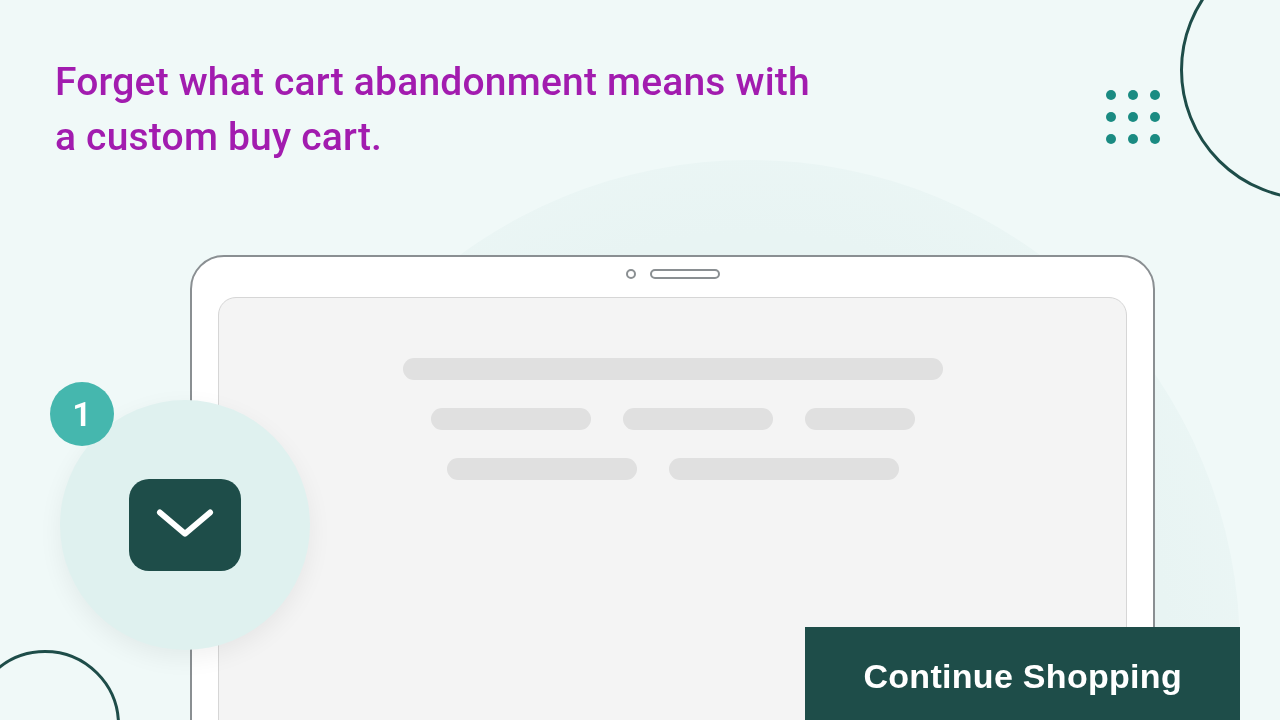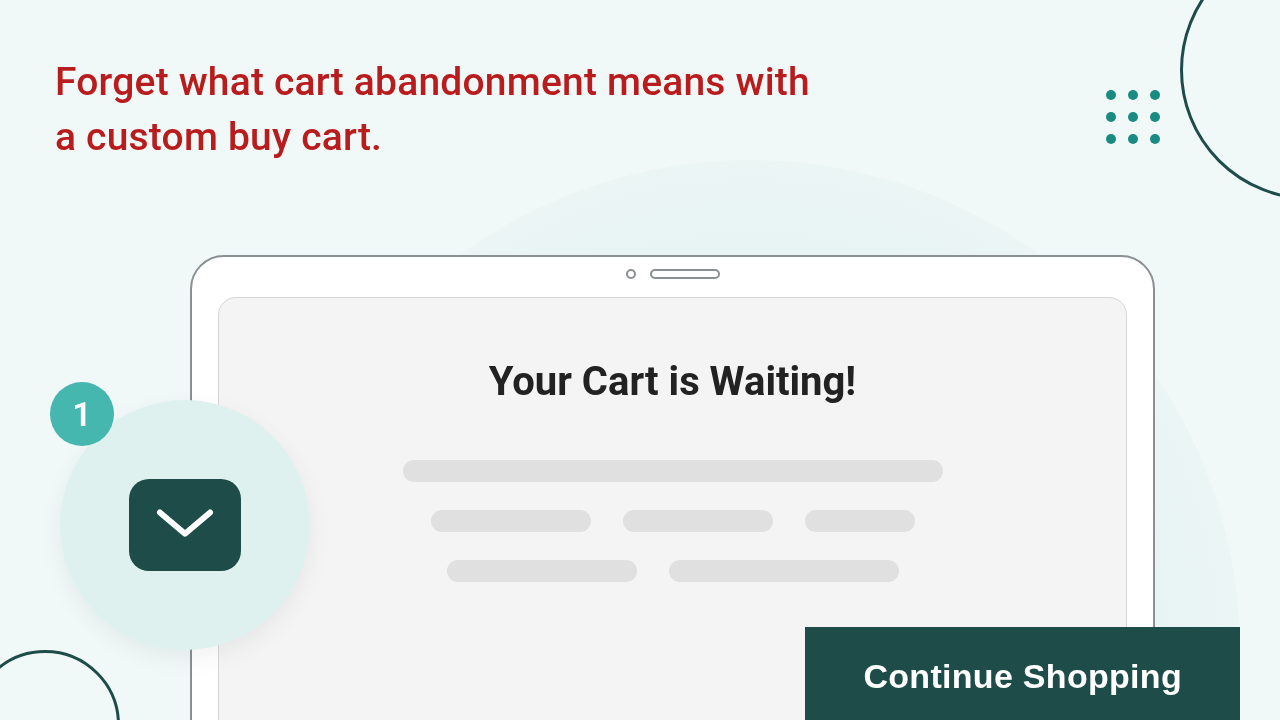--- a/index.html
+++ b/index.html
@@ -5,21 +5,21 @@
   * { box-sizing: border-box; margin: 0; padding: 0; }
   html, body { width: 1280px; height: 720px; overflow: hidden; font-family: -apple-system, BlinkMacSystemFont, "Segoe UI", Roboto, Helvetica, Arial, sans-serif; }
   body { background: #f0f9f8; position: relative; }
 
   .headline {
     position: absolute;
     left: 55px;
     top: 55px;
     font-size: 39px;
     line-height: 1.4;
-    color: #b91c1c;
+    color: #a21caf;
     font-weight: 500;
     letter-spacing: 0.2px;
     max-width: 780px;
   }
 
   
   .bg-circle {
     position: absolute;
     width: 980px;
     height: 980px;
@@ -199,21 +199,20 @@
 </div>
 
 <div class="headline">Forget what cart abandonment means with a custom buy cart.</div>
 
 <div class="tablet">
   <div class="tablet-top">
     <div class="tablet-cam"></div>
     <div class="tablet-speaker"></div>
   </div>
   <div class="screen">
-    <h2>Your Cart is Waiting!</h2>
     <div class="skeleton-group">
       <div class="skeleton-row">
         <div class="sk" style="width:540px"></div>
       </div>
       <div class="skeleton-row">
         <div class="sk" style="width:160px"></div>
         <div class="sk" style="width:150px"></div>
         <div class="sk" style="width:110px"></div>
       </div>
       <div class="skeleton-row">

